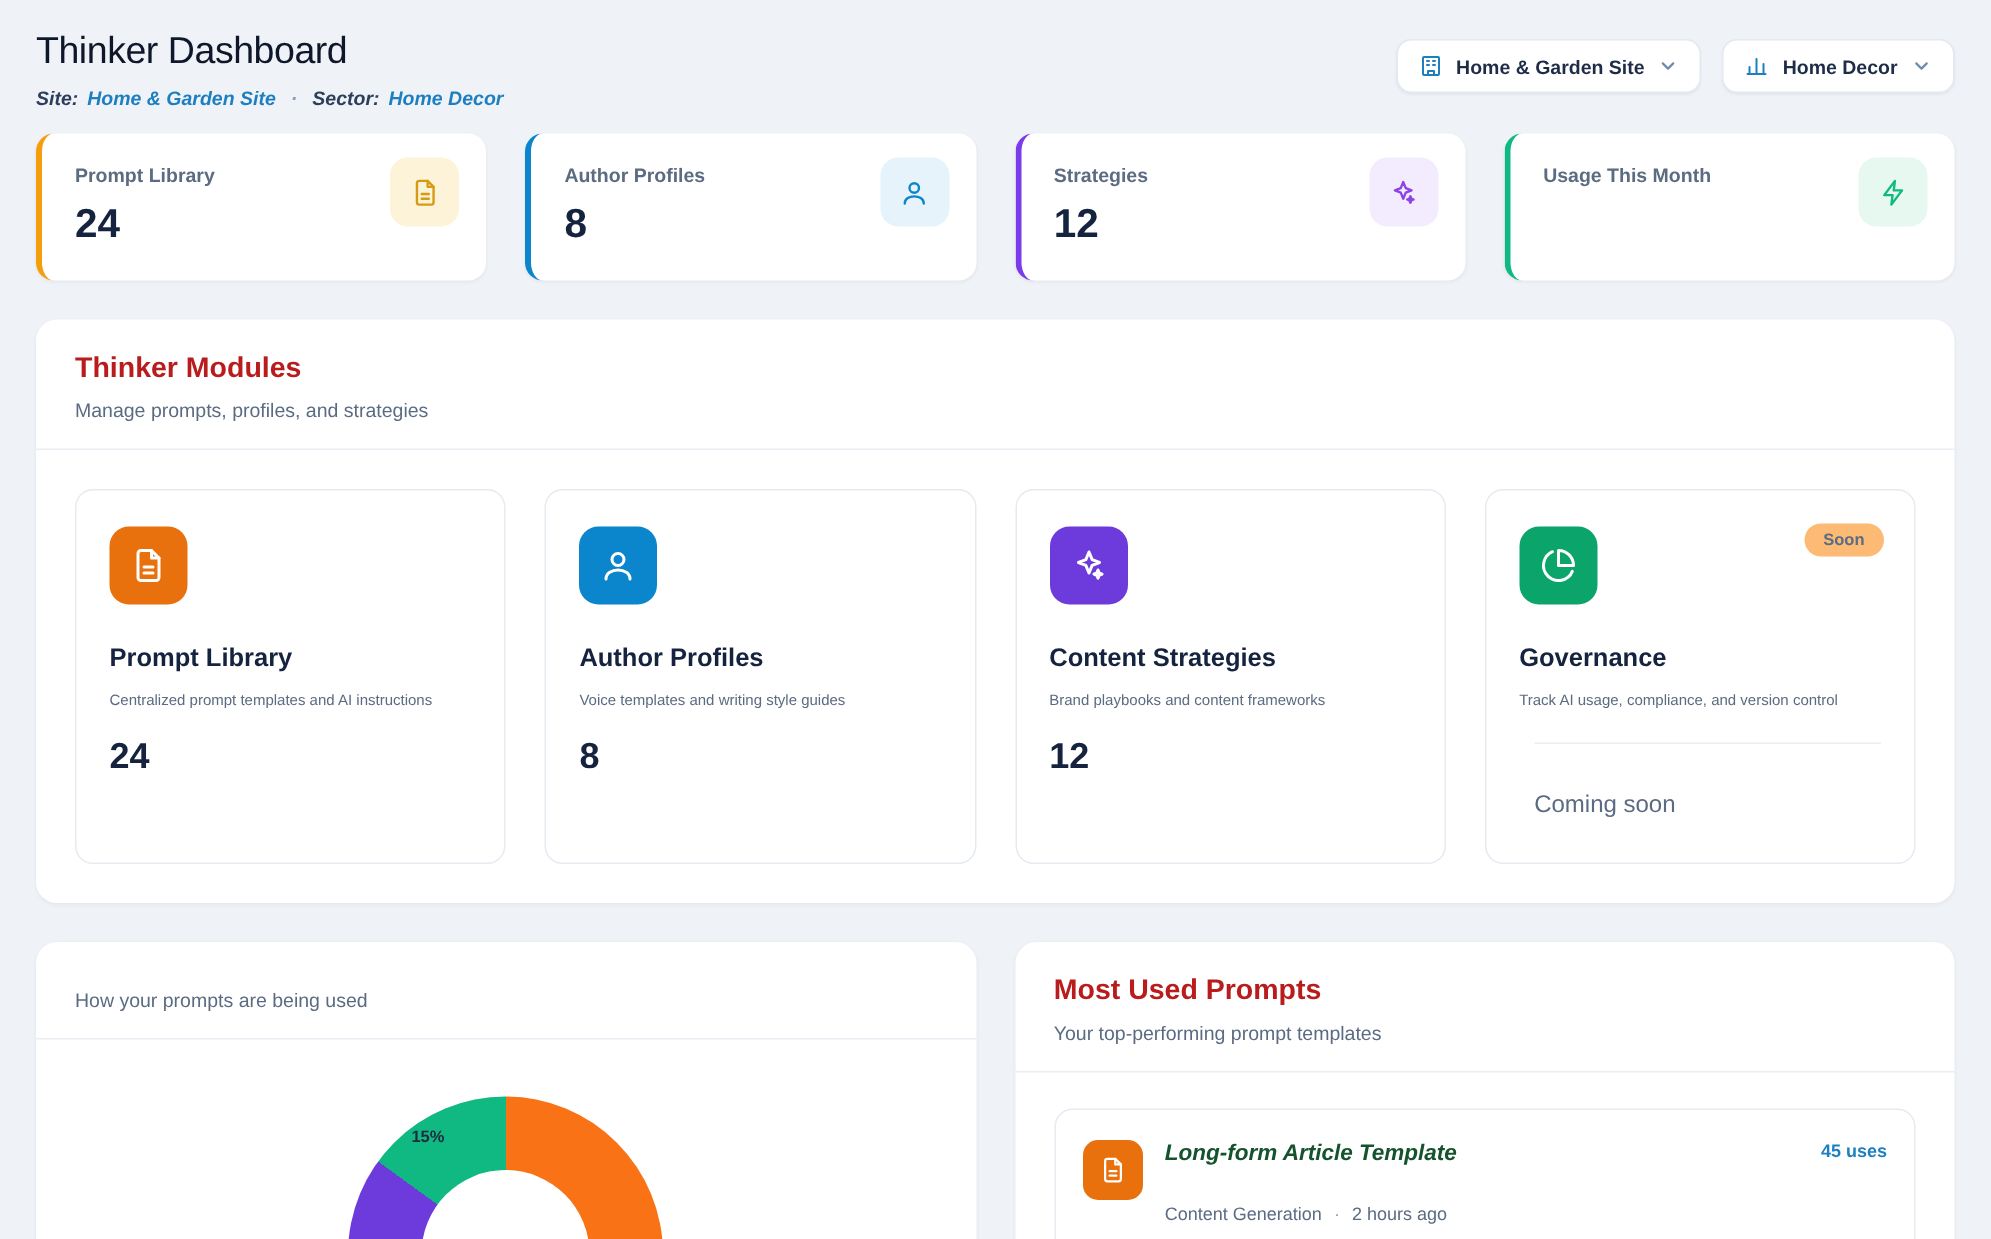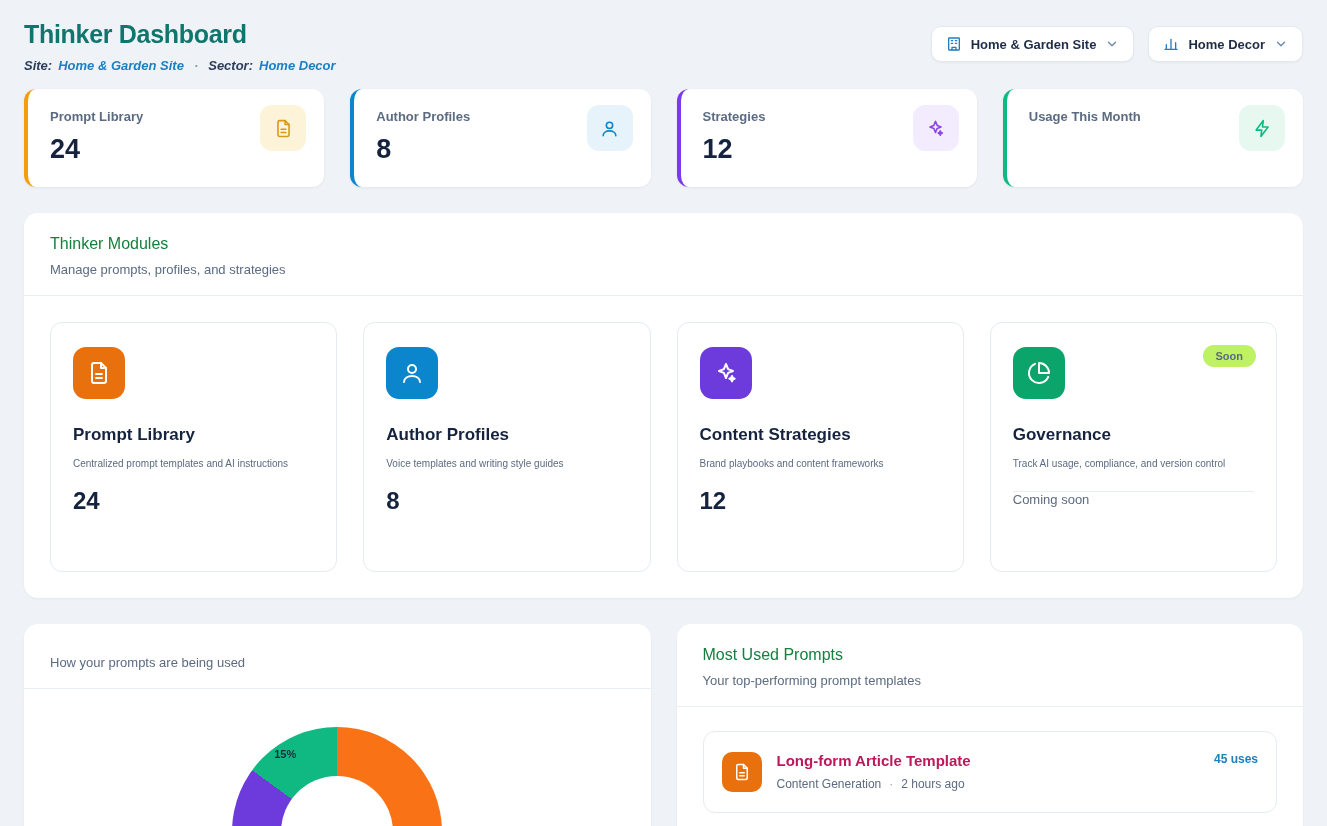--- a/index.html
+++ b/index.html
@@ -7,21 +7,21 @@
   body {
     width: 1327px; height: 826px; overflow: hidden;
     background: #eff3f8;
     font-family: "Liberation Sans", sans-serif;
     color: #15233f;
   }
   .page { width: 1327px; height: 826px; overflow: hidden; padding: 20px 24px 0; }
 
   
   .topbar { display: flex; justify-content: space-between; align-items: flex-start; }
-  h1.page-title { margin: 0; font-size: 25px; font-weight: 700; letter-spacing: -0.3px; color: #0f766e; }
+  h1.page-title { margin: 0; font-size: 25px; font-weight: 400; letter-spacing: -0.3px; color: #0f172a; }
   .site-meta { margin-top: 9px; font-size: 13px; font-weight: 700; color: #2d3e5a; display: flex; gap: 6px; align-items: center; font-style: italic; }
   .meta-link { color: #1d7fc0; text-decoration: none; cursor: pointer; }
   .meta-dot { color: #8aa0b8; margin: 0 4px; }
   .dropdowns { display: flex; gap: 14px; margin-top: 6px; }
   .dd {
     display: flex; align-items: center; gap: 9px;
     background: #ffffff; border: 1px solid #e2e9f1; border-radius: 10px;
     padding: 9px 14px; font-family: inherit; font-size: 13px; font-weight: 700; color: #1e2c47;
     box-shadow: 0 1px 2px rgba(16,24,40,.05); cursor: pointer;
   }
@@ -49,21 +49,21 @@
   }
   .stat-icon svg { width: 19px; height: 19px; }
   .si-orange { background: #fdf3d8; color: #d79a12; }
   .si-blue   { background: #e6f3fb; color: #0b85cb; }
   .si-purple { background: #f3ecfe; color: #8b45e6; }
   .si-green  { background: #e7f8f0; color: #10b981; }
 
   
   .panel { background: #fff; border-radius: 14px; box-shadow: 0 1px 3px rgba(16,24,40,.05); }
   .panel-header { padding: 22px 26px 18px; }
-  .panel-title { font-size: 16px; font-weight: 400; color: #15803d; }
+  .panel-title { font-size: 19px; font-weight: 700; color: #b91c1c; }
   .panel-sub { font-size: 13px; color: #5b6b82; margin-top: 9px; }
   .card-divider { border-top: 1px solid #e9eef4; }
 
   
   .modules { margin-top: 26px; }
   .modules-grid { display: grid; grid-template-columns: repeat(4, 1fr); gap: 26px; padding: 26px; }
   .module {
     position: relative; border: 1px solid #e5ebf1; border-radius: 12px;
     padding: 24px 22px; min-height: 250px; background: #fff; cursor: pointer;
   }
@@ -73,24 +73,24 @@
   }
   .module-icon svg { width: 24px; height: 24px; }
   .mi-orange { background: #e8710d; }
   .mi-blue   { background: #0b85cb; }
   .mi-purple { background: #6d3bdb; }
   .mi-green  { background: #0ba46b; }
   .module-title { font-size: 17px; font-weight: 800; margin-top: 26px; color: #15233f; }
   .module-desc { font-size: 10px; color: #5b6b82; margin-top: 11px; line-height: 1.5; }
   .module-count { font-size: 24px; font-weight: 800; margin-top: 16px; color: #15233f; }
   .soon-badge {
-    position: absolute; top: 22px; right: 20px; background: #bef264; color: #5b6b82;
+    position: absolute; top: 22px; right: 20px; background: #fdba74; color: #5b6b82;
     font-size: 11px; font-weight: 700; padding: 5px 13px; border-radius: 999px;
   }
-  .module-footer { margin-top: 20px; padding-top: 0; border-top: 1px solid #e9eef4; font-size: 13px; color: #5b6b82; }
+  .module-footer { margin-top: 20px; padding-top: 32px; border-top: 1px solid #e9eef4; font-size: 16px; color: #5b6b82; margin-left: 10px; }
 
   
   .bottom-grid { display: grid; grid-template-columns: 1fr 1fr; gap: 26px; margin-top: 26px; }
   .bottom-grid .panel { height: 420px; }
 
   .donut-wrap { display: flex; justify-content: center; padding-top: 38px; }
   .donut { position: relative; width: 210px; height: 210px; border-radius: 50%; }
   .donut-hole {
     position: absolute; left: 50%; top: 50%; width: 112px; height: 112px;
     transform: translate(-50%, -50%); background: #fff; border-radius: 50%;
@@ -103,22 +103,22 @@
   .prompt-item {
     display: flex; align-items: flex-start; gap: 15px;
     border: 1px solid #e5ebf1; border-radius: 12px; padding: 20px 18px; cursor: pointer;
   }
   .prompt-icon {
     width: 40px; height: 40px; border-radius: 10px; background: #e8710d; color: #fff;
     display: flex; align-items: center; justify-content: center; flex: 0 0 auto;
   }
   .prompt-icon svg { width: 18px; height: 18px; }
   .prompt-info { flex: 1; }
-  .prompt-title { font-size: 15px; font-weight: 800; color: #be185d; }
-  .prompt-meta { margin-top: 8px; font-size: 12px; color: #5b6b82; display: flex; gap: 8px; align-items: center; }
+  .prompt-title { font-size: 15px; font-weight: 800; color: #14532d; font-style: italic; }
+  .prompt-meta { margin-top: 25px; font-size: 12px; color: #5b6b82; display: flex; gap: 8px; align-items: center; }
   .prompt-meta .meta-dot2 { color: #8aa0b8; }
   .prompt-uses { font-size: 12px; font-weight: 800; color: #1d7fc0; white-space: nowrap; }
 </style>
 </head>
 <body>
 
 <div class="page">
 
   <header class="topbar">
     <div class="title-block">

